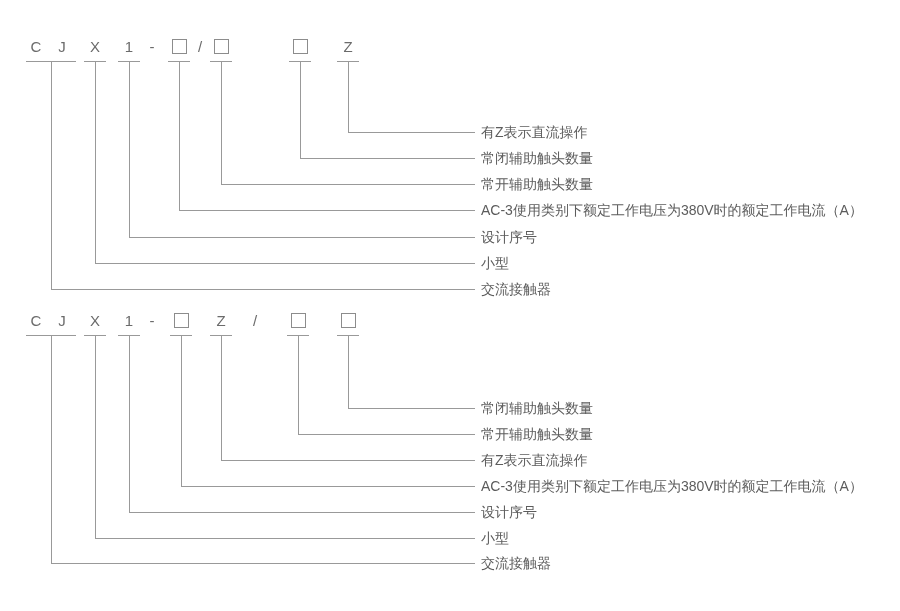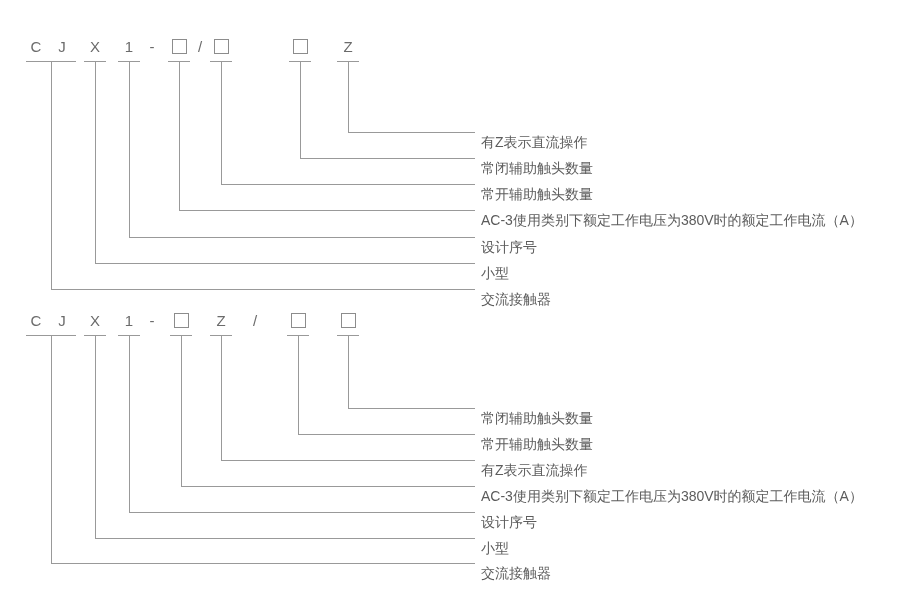--- a/index.html
+++ b/index.html
@@ -46,21 +46,20 @@
   }
 
   
   .lbl {
     position: absolute;
     left: 481px;
     font-size: 14px;
     line-height: 16px;
     color: #5c5c5c;
     white-space: nowrap;
-    margin-top: 10px;
   }
 </style>
 </head>
 <body>
 
 <div class="canvas">
 
   <div>
 
     <span class="sym" style="left:27px;top:38px">C</span>

